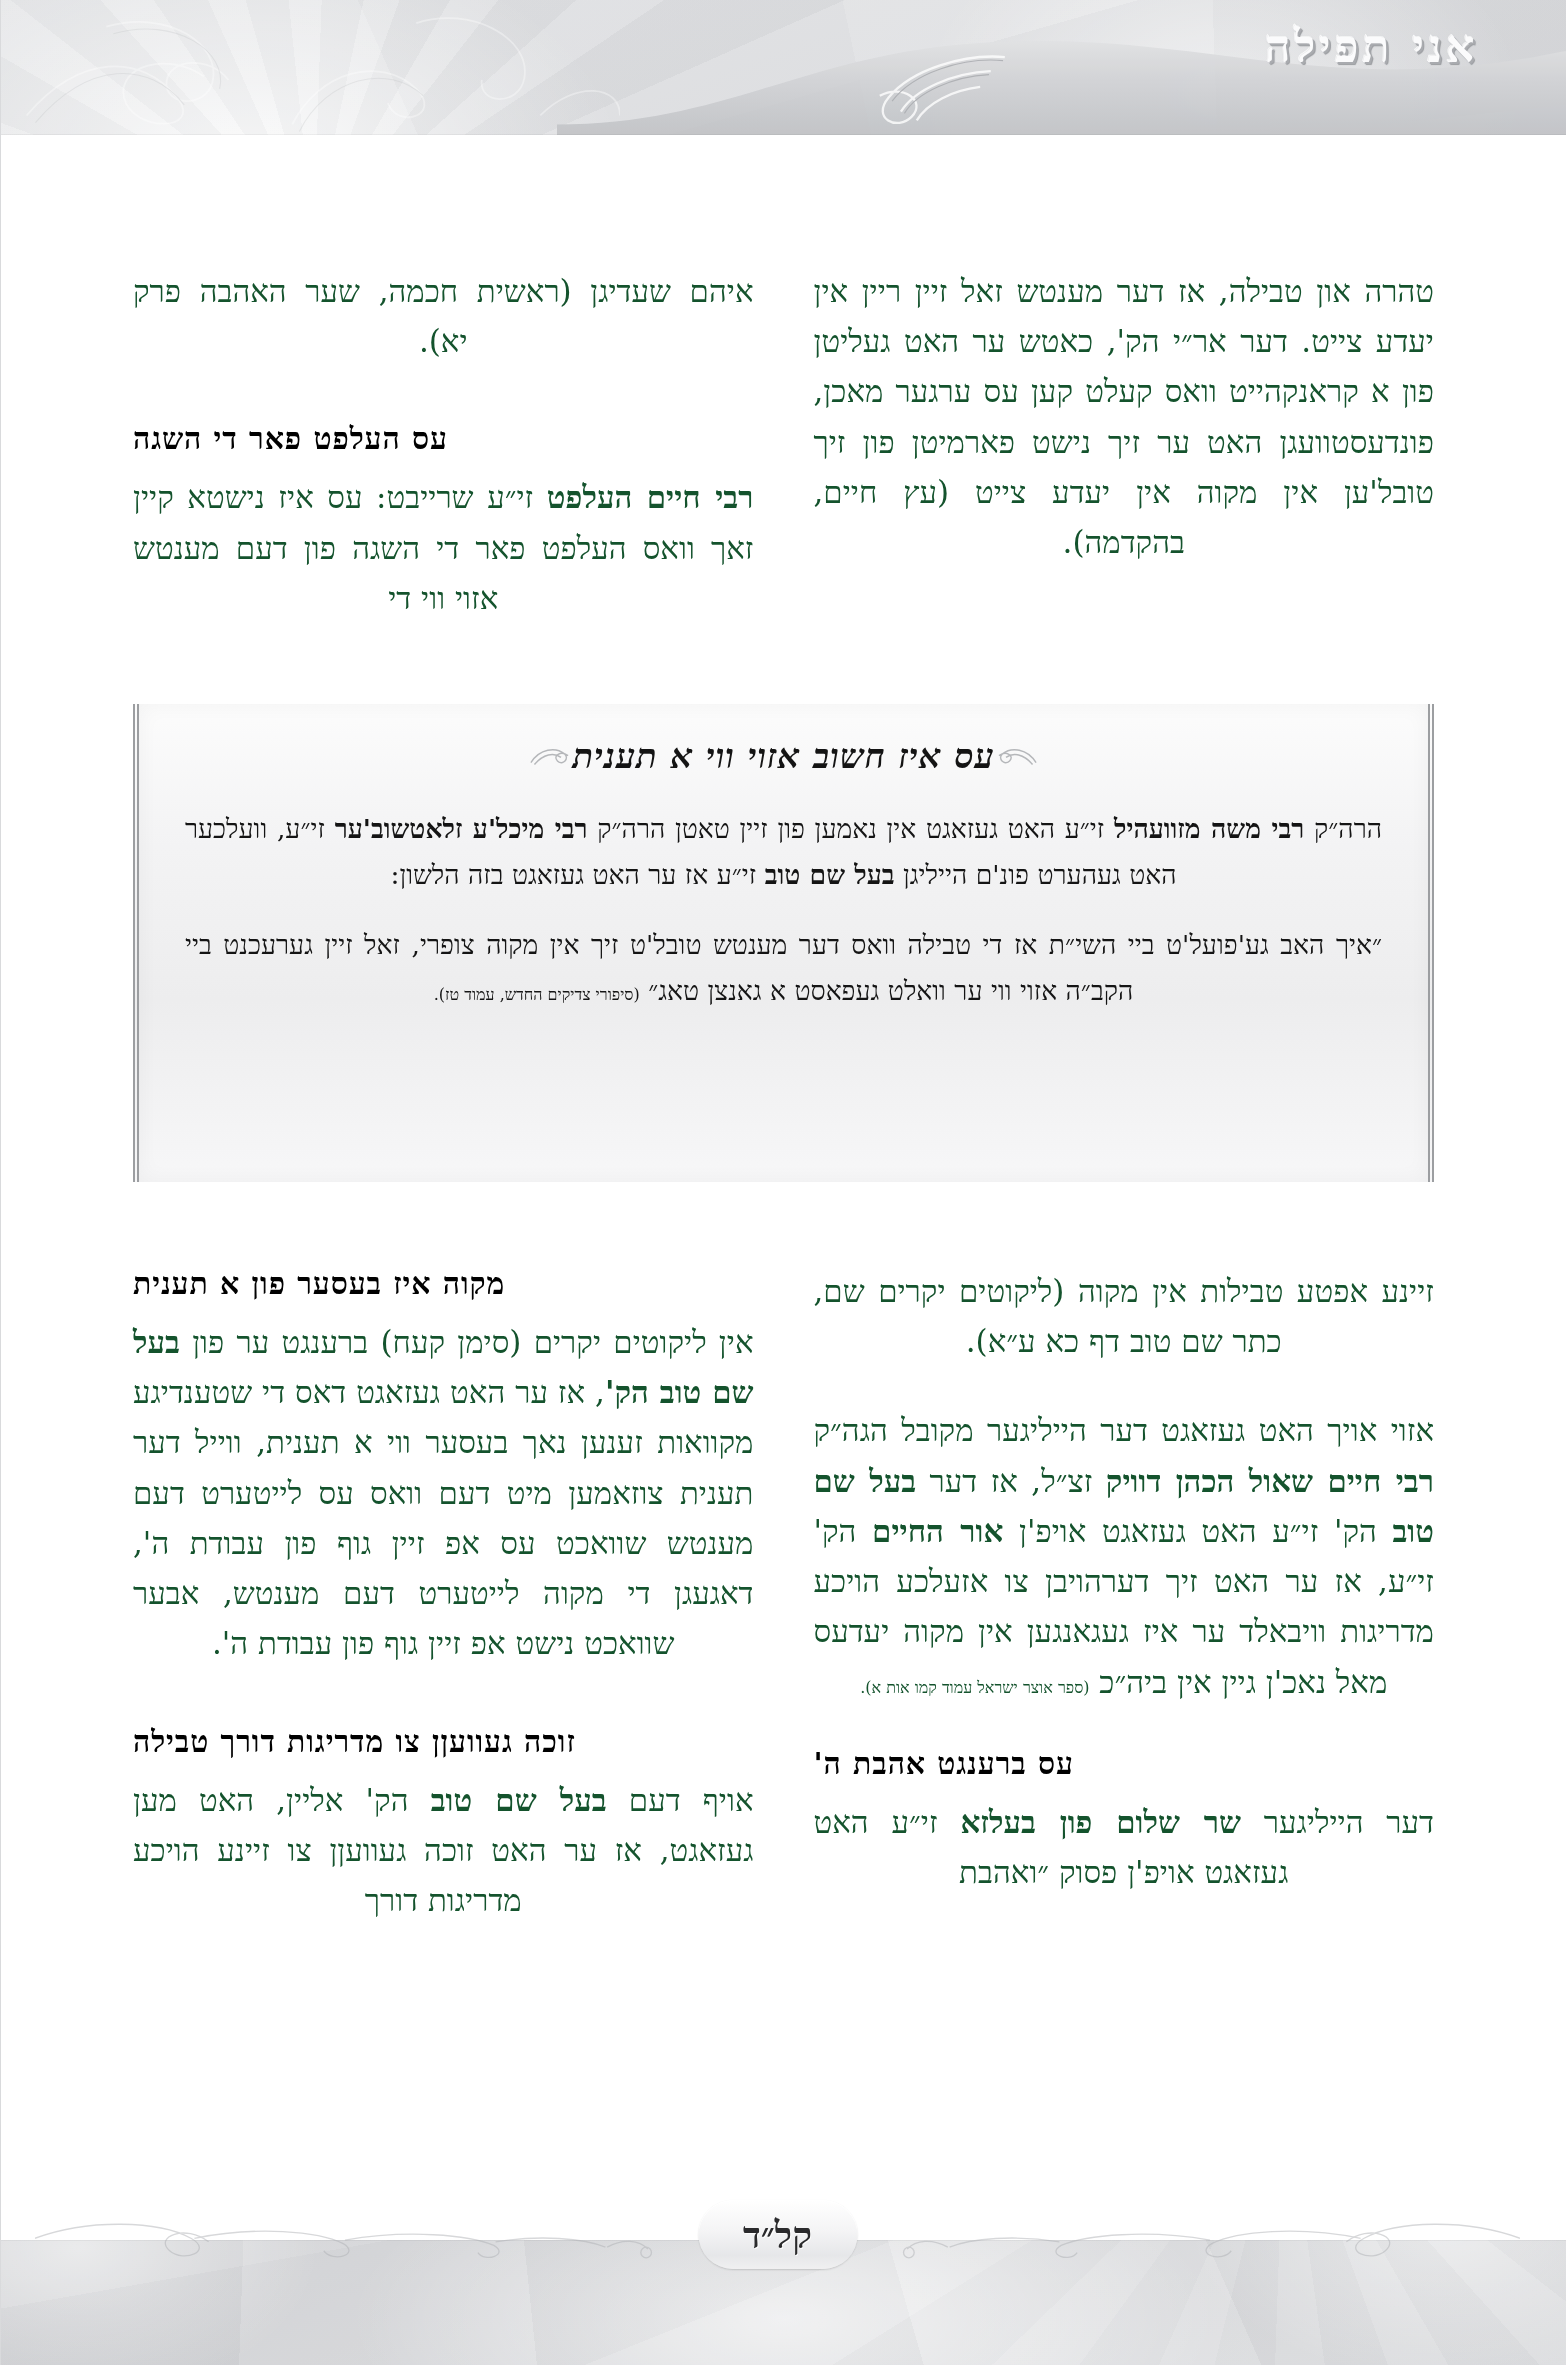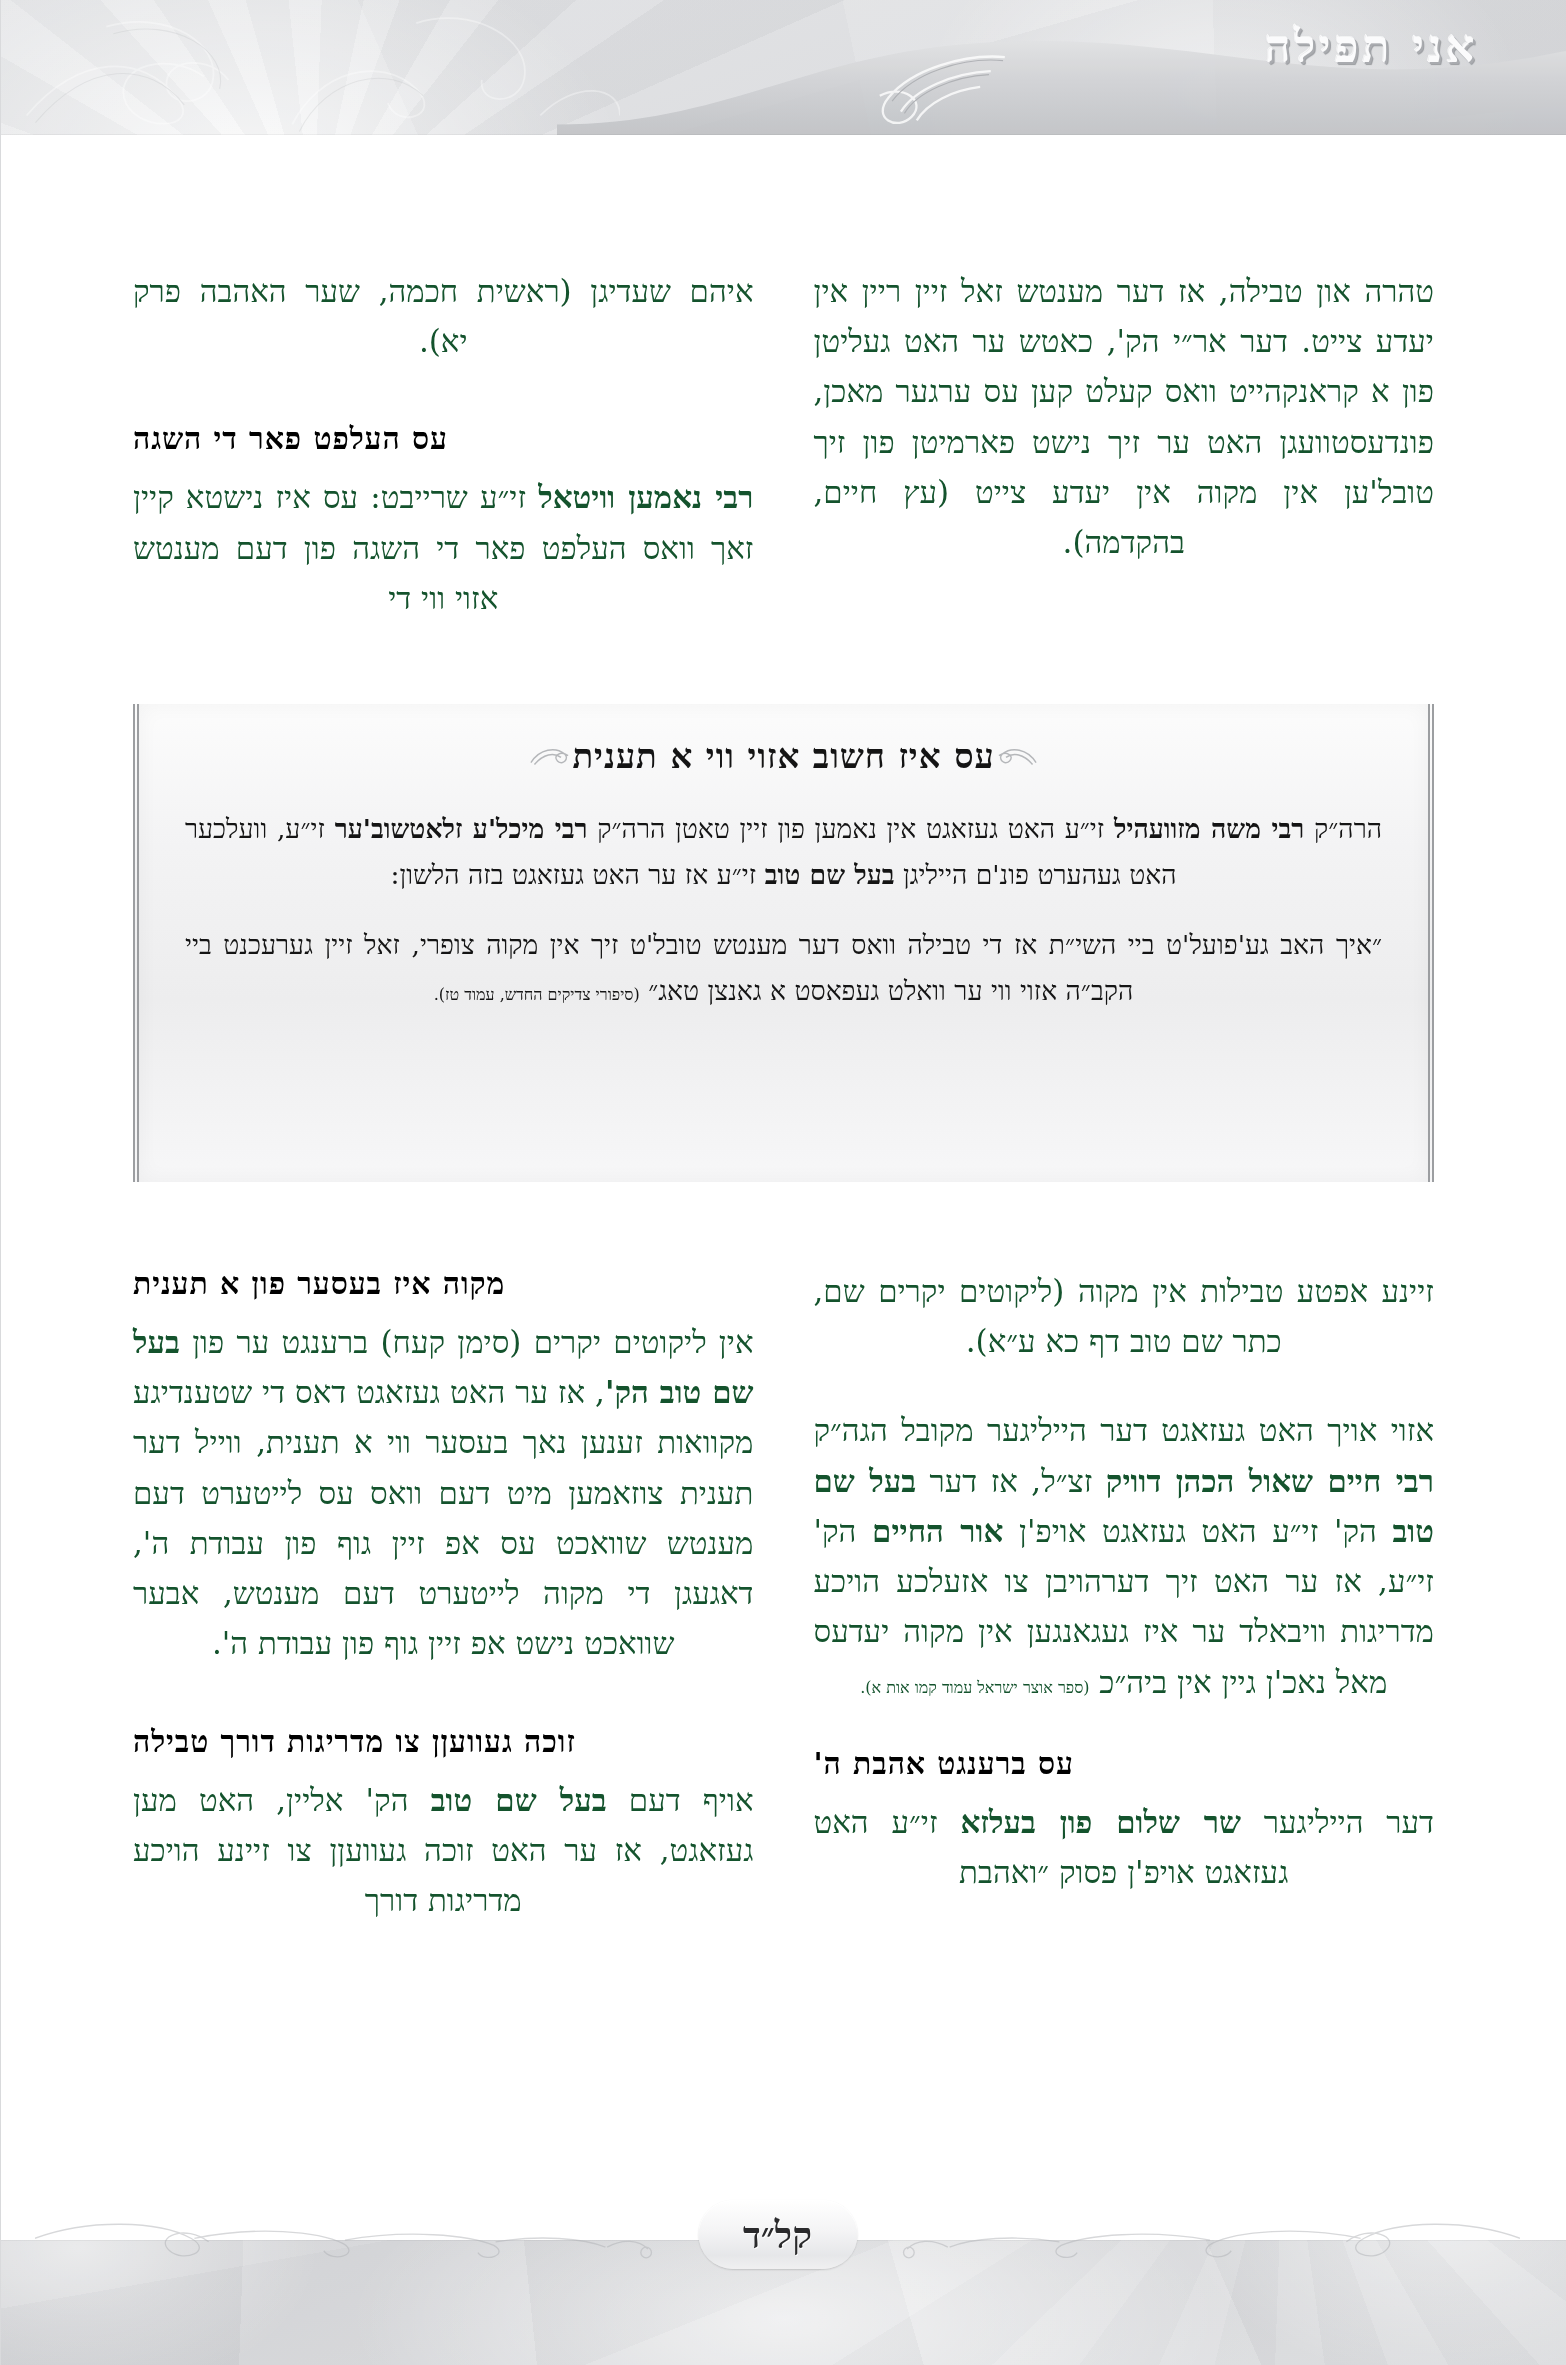--- a/index.html
+++ b/index.html
@@ -125,21 +125,21 @@
     background:linear-gradient(180deg,#fcfcfc 0%,#f3f3f4 30%,#ededee 62%,#f7f7f8 100%);
     border-right:6.2px double #9c9ea1;
     border-left:6.2px double #9c9ea1;
     box-shadow:inset 0 0 21px rgba(0,0,0,.045);
     padding:32px 46px 26.6px 46px;
     box-sizing:border-box;
   }
   .callout-title{
     display:flex;align-items:center;justify-content:center;gap:2px;
     font-size:34px;font-weight:700;color:#141414;
-    letter-spacing:0.9px;margin-bottom:30px;
+    letter-spacing:0.9px;margin-bottom:30px;font-style:italic;
   }
   .orn-glyph{
     color:#b5b7ba;font-size:30px;line-height:1;
     display:inline-block;
   }
   .orn-glyph.flip{transform:scaleX(-1);}
   .callout p{
     margin:0;
     font-size:26.6px;line-height:1.74;color:#141414;
     text-align:justify;text-align-last:center;
@@ -240,21 +240,21 @@
 <div class="columns">
 
   <div class="col">
     <p class="body">טהרה און טבילה, אז דער מענטש זאל זיין ריין אין יעדע צייט. דער אר״י הק', כאטש ער האט געליטן פון א קראנקהייט וואס קעלט קען עס ערגער מאכן, פונדעסטוועגן האט ער זיך נישט פארמיטן פון זיך טובל'ען אין מקוה אין יעדע צייט (עץ חיים, בהקדמה).</p>
   </div>
 
   <div class="col">
     <p class="body">איהם שעדיגן (ראשית חכמה, שער האהבה פרק יא).</p>
     <div class="gap-lg"></div>
     <h3 class="section-head">עס העלפט פאר די השגה</h3>
-    <p class="body"><span class="bold">רבי נאמען וויטאל</span><span> זי״ע שרייבט: עס איז נישטא קיין זאך וואס העלפט פאר די השגה פון דעם מענטש אזוי ווי די</span></p>
+    <p class="body"><span class="bold">רבי חיים העלפט</span><span> זי״ע שרייבט: עס איז נישטא קיין זאך וואס העלפט פאר די השגה פון דעם מענטש אזוי ווי די</span></p>
   </div>
 </div>
 
 <div class="callout">
 
   <div class="callout-title">
     <svg class="orn-glyph flip" width="41" height="23" viewBox="0 0 46 26">
       <g fill="none" stroke="#b5b7ba" stroke-width="1.6">
         <path d="M2 20 C 12 4, 30 2, 40 10 C 46 15, 38 24, 32 18 C 26 12, 36 6, 44 12"></path>
         <path d="M6 22 C 16 10, 28 8, 36 14"></path>

